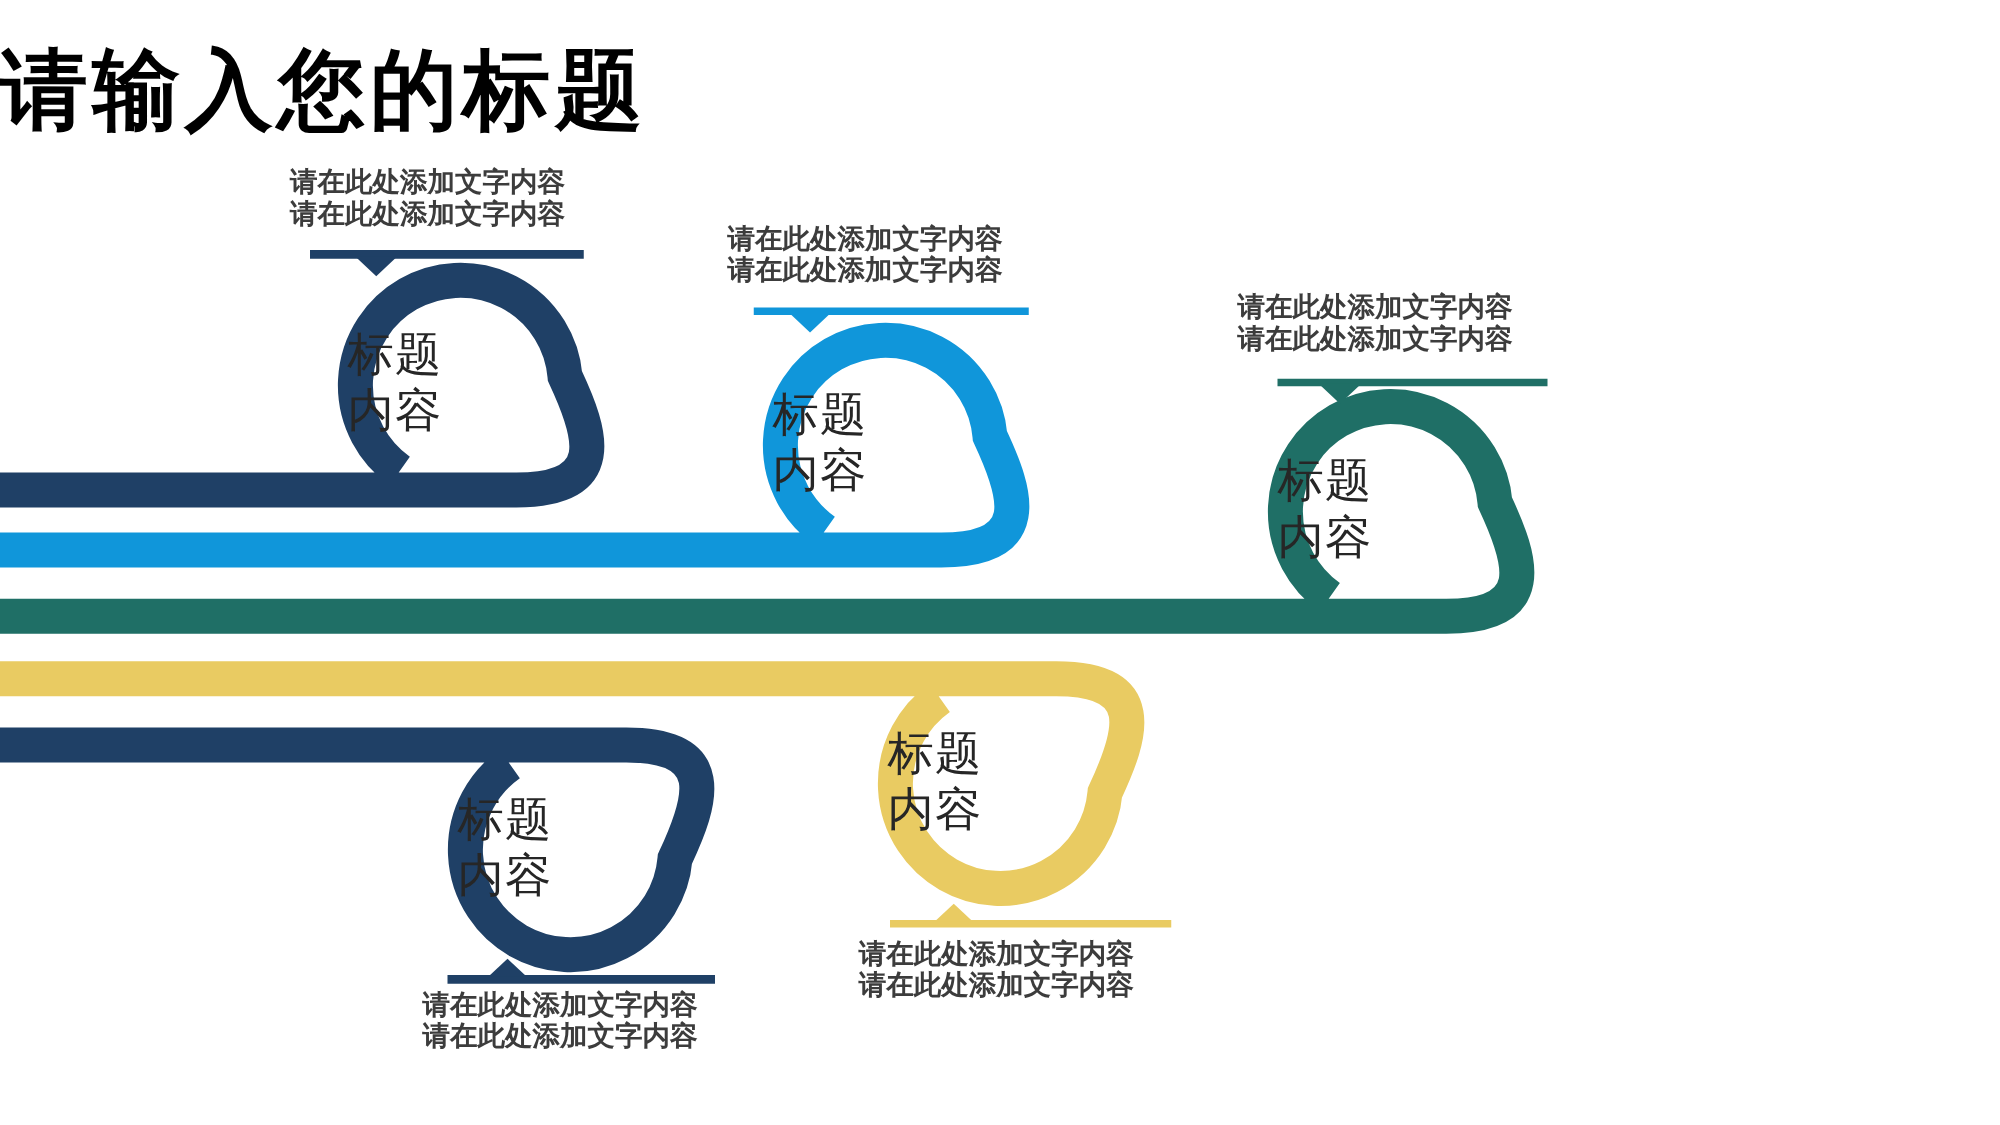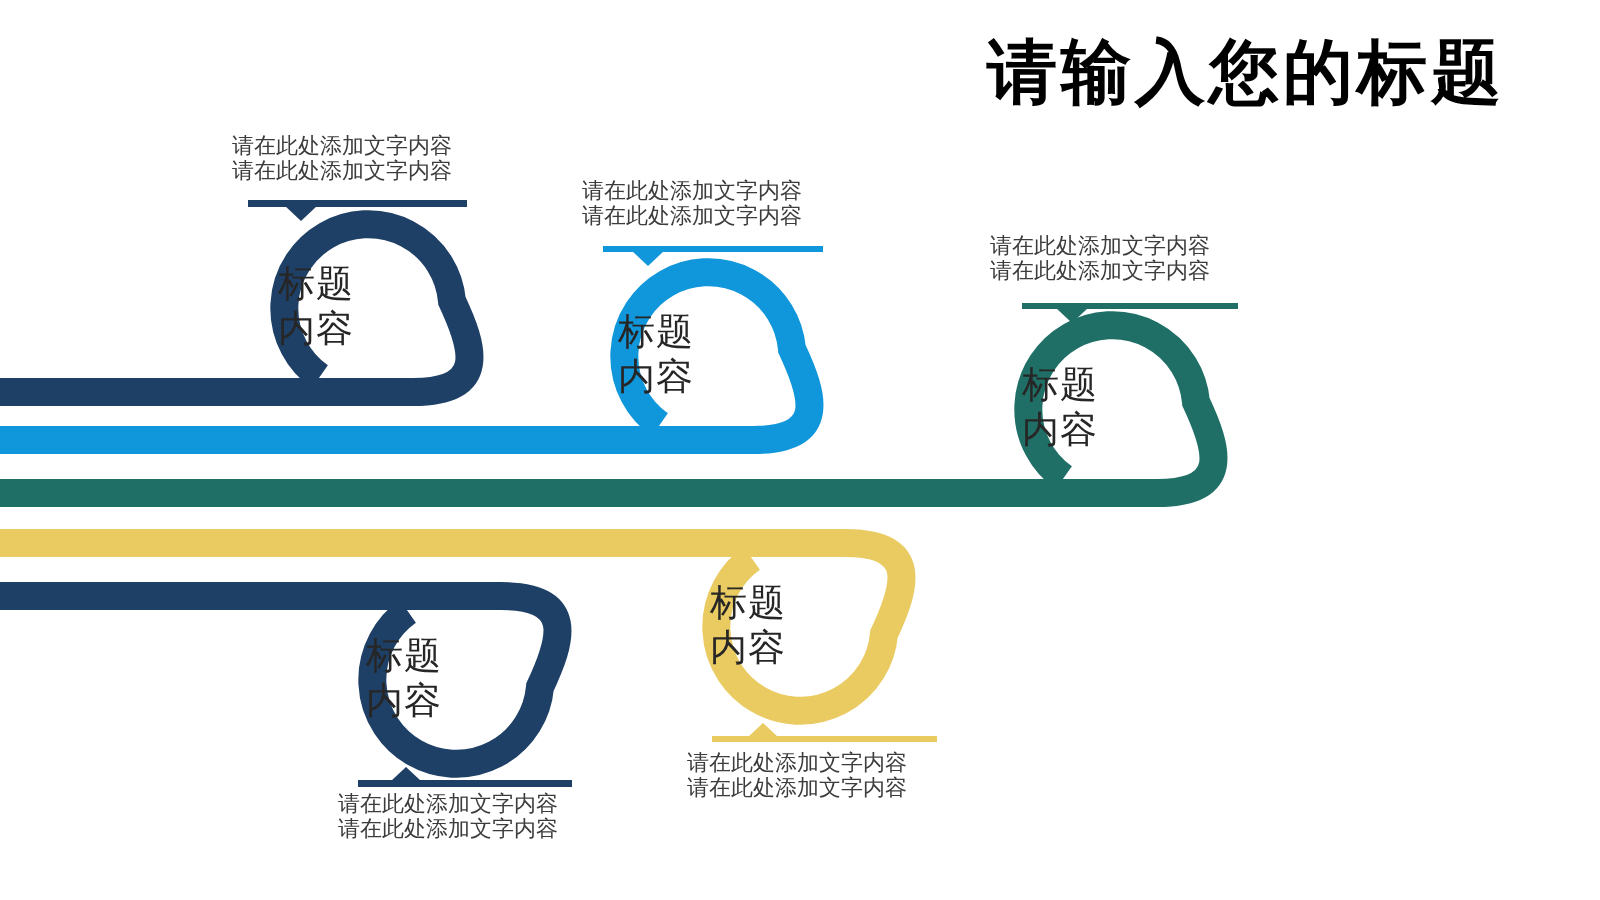--- a/index.html
+++ b/index.html
@@ -7,21 +7,21 @@
     position:relative;
     width:1600px;height:900px;
     background:#ffffff;
     overflow:hidden;
     font-family:"Liberation Sans","DejaVu Sans",sans-serif;
   }
   .slide-title{
     position:absolute;
     left:0;right:95px;top:26px;
     margin:0;
-    text-align:right;
+    text-align:left;
     font-family:"Liberation Serif","DejaVu Serif",serif;
     font-weight:bold;
     font-size:70px;
     letter-spacing:4px;
     color:#000000;
     white-space:nowrap;
   }
   .loops{position:absolute;left:0;top:0;}
   .circle-label{
     position:absolute;
@@ -34,20 +34,21 @@
     letter-spacing:1px;
   }
   .caption-text{
     position:absolute;
     width:260px;
     text-align:center;
     font-size:22px;
     line-height:25px;
     color:#3C3C3C;
     white-space:pre-line;
+    font-weight:bold;
   }
   .caption-bar{position:absolute;}
   .caption-pointer{position:absolute;width:0;height:0;}
   .caption-pointer.down{
     border-left:17px solid transparent;
     border-right:17px solid transparent;
     border-top:16px solid currentColor;
   }
   .caption-pointer.up{
     border-left:15px solid transparent;

